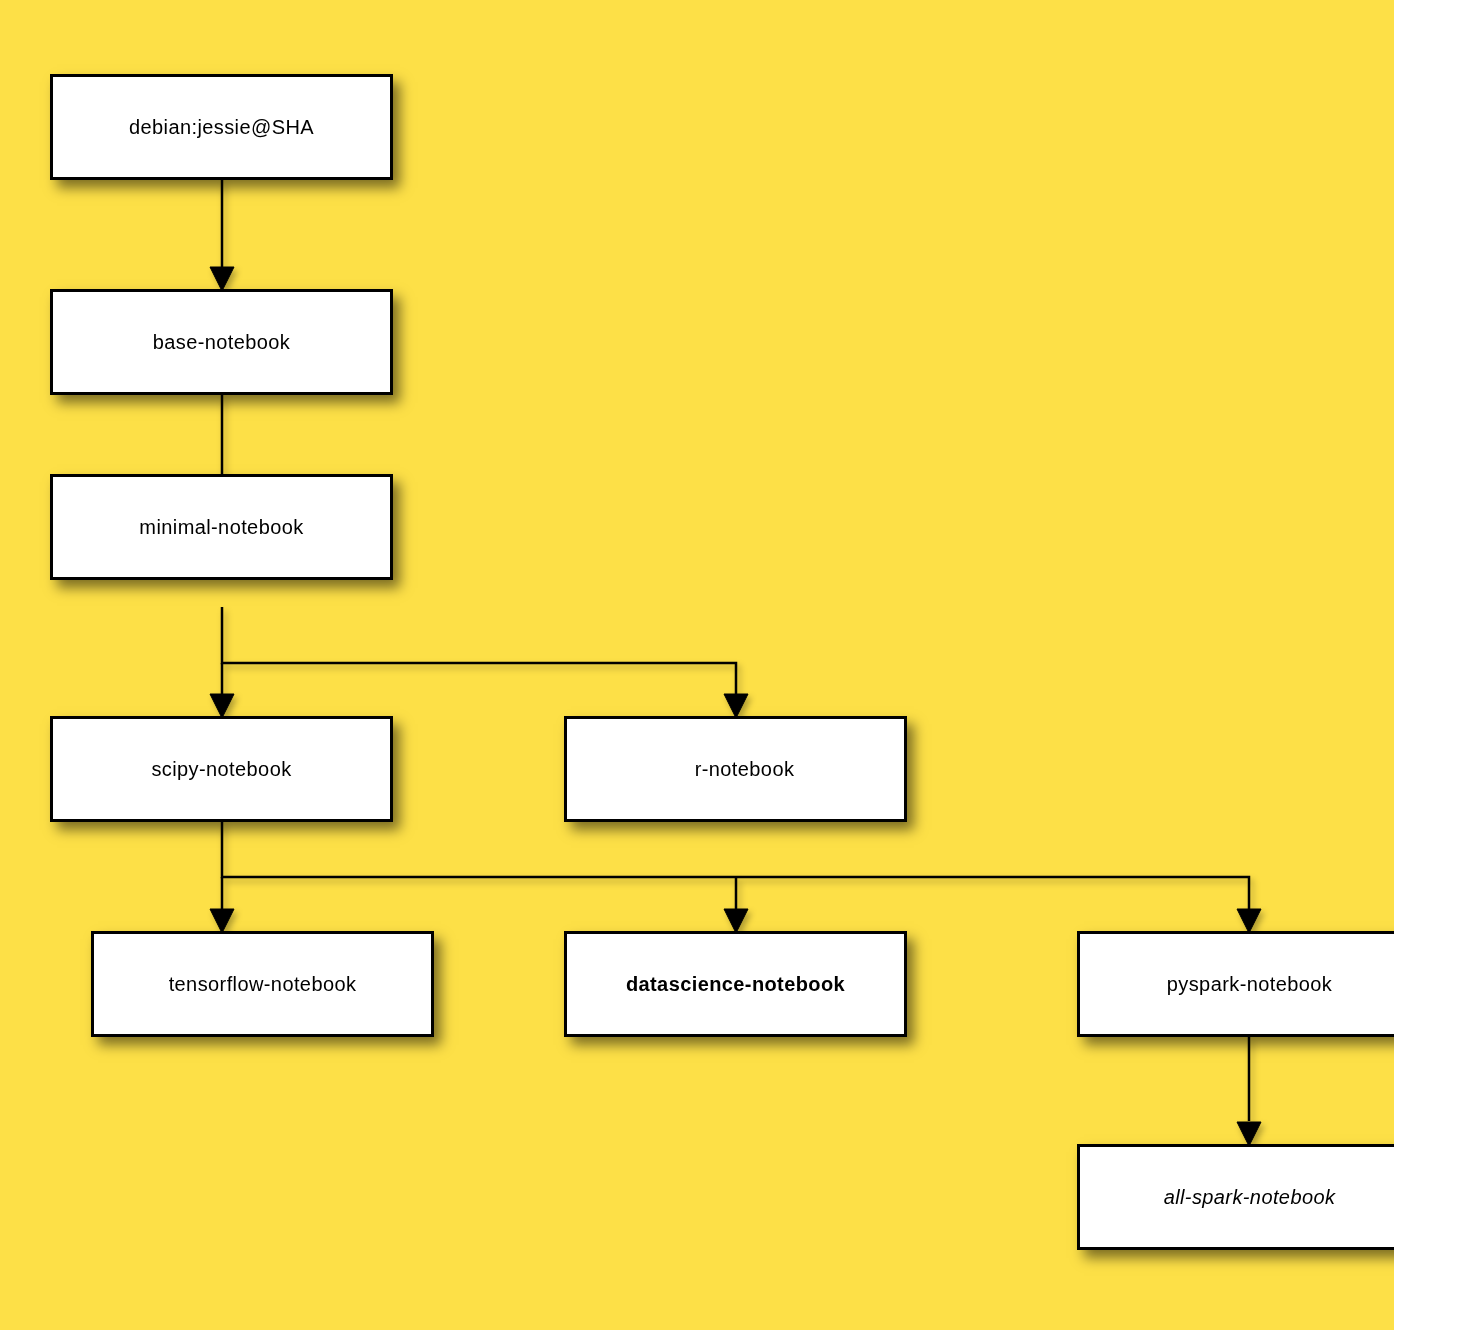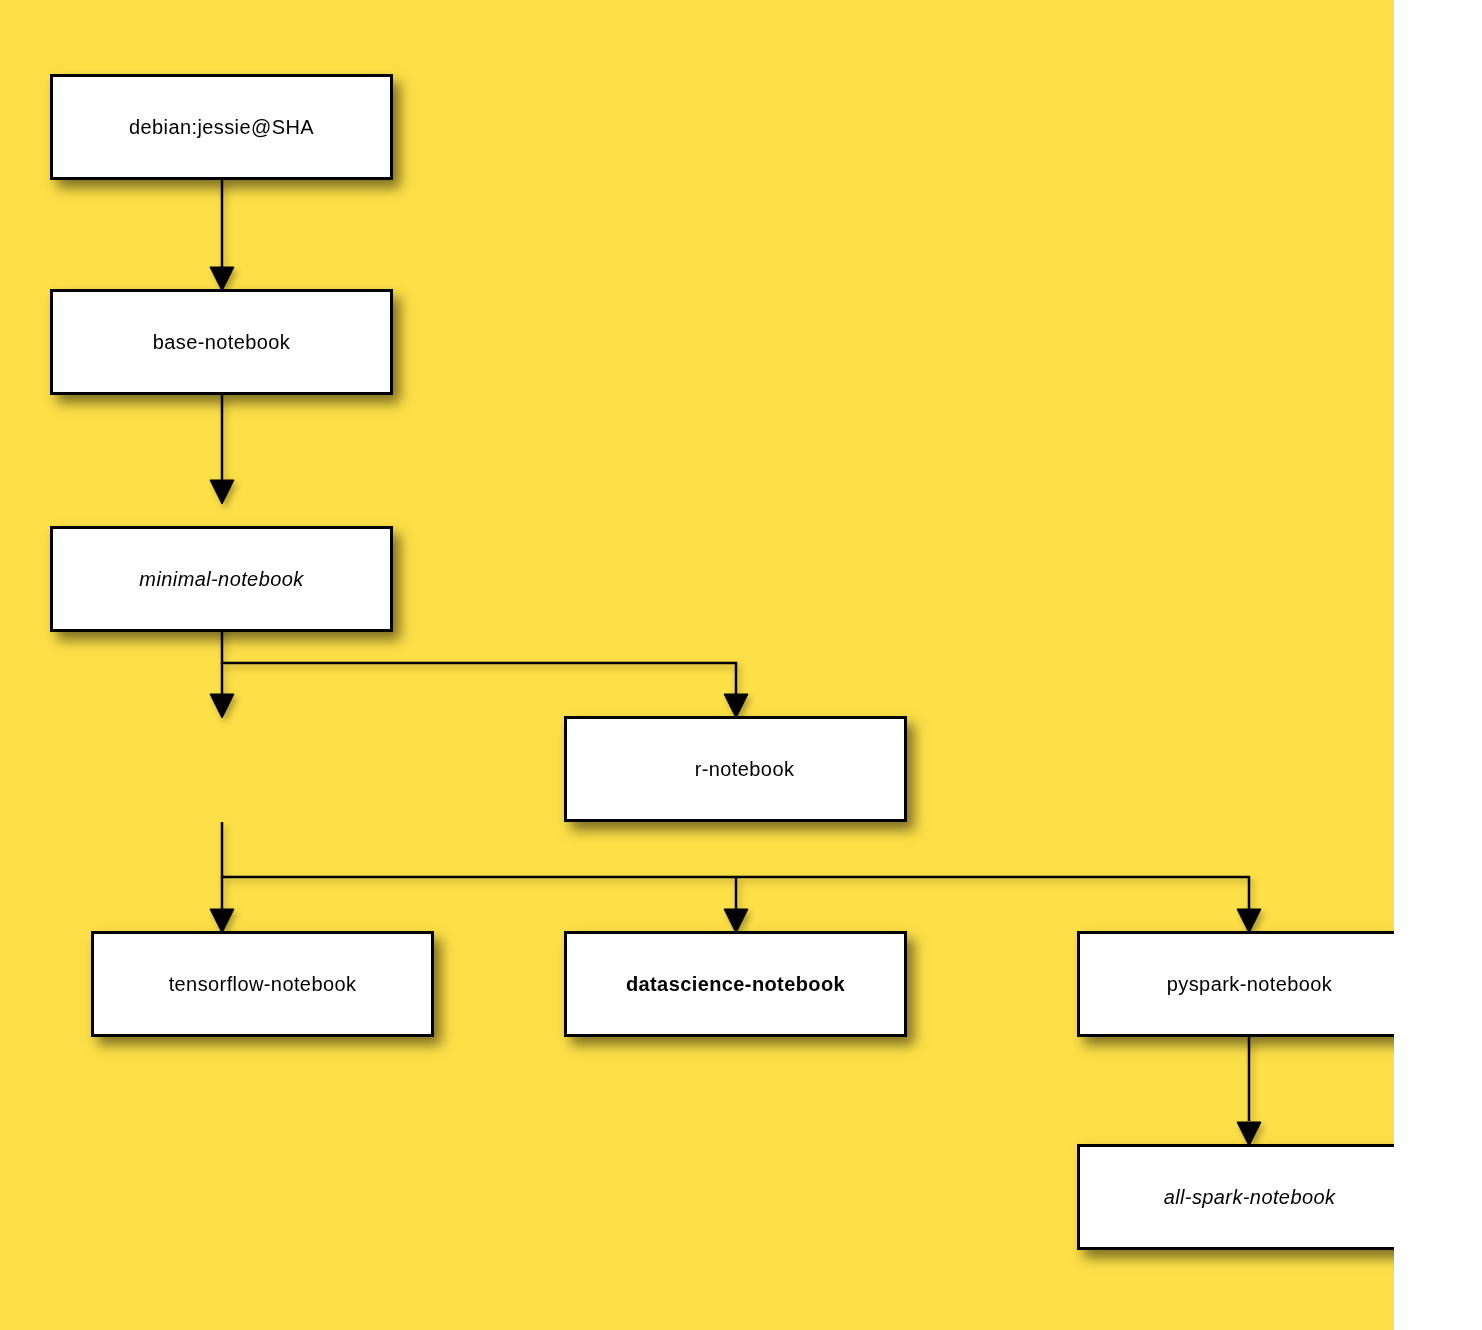--- a/index.html
+++ b/index.html
@@ -47,21 +47,21 @@
     text-align: center;
   }
   .node-label {
     font-size: 20px;
     letter-spacing: 0.4px;
     color: #000000;
     white-space: nowrap;
   }
   .n0 { left: 50px;   top: 74px;   }
   .n1 { left: 50px;   top: 289px; text-align: right;  }
-  .n2 { left: 50px;   top: 526px; font-style: italic;  }
+  .n2 { left: 50px;   top: 474px;  }
   .n3 { left: 50px;   top: 716px;  }
   .n4 { left: 564px;  top: 716px; padding-left: 18px;  }
   .n5 { left: 50px;   top: 931px; margin-left: 41px;  }
   .n6 { left: 564px;  top: 931px; font-weight: bold;  }
   .n7 { left: 1077px; top: 931px;  width: 345px; }
   .n8 { left: 1077px; top: 1144px; width: 345px; font-style: italic; }
 </style>
 </head>
 <body>
 
@@ -103,20 +103,23 @@
 
   <div class="node n0">
     <span class="node-label">debian:jessie@SHA</span>
   </div>
   <div class="node n1">
     <span class="node-label">base-notebook</span>
   </div>
   <div class="node n2">
     <span class="node-label">minimal-notebook</span>
   </div>
+  <div class="node n3">
+    <span class="node-label">scipy-notebook</span>
+  </div>
   <div class="node n4">
     <span class="node-label">r-notebook</span>
   </div>
   <div class="node n5">
     <span class="node-label">tensorflow-notebook</span>
   </div>
   <div class="node n6">
     <span class="node-label">datascience-notebook</span>
   </div>
   <div class="node n7">

